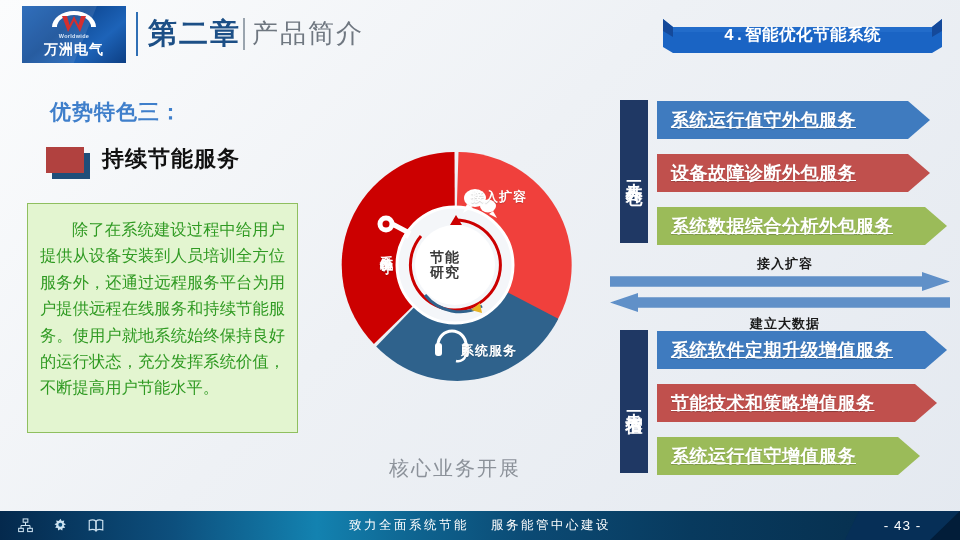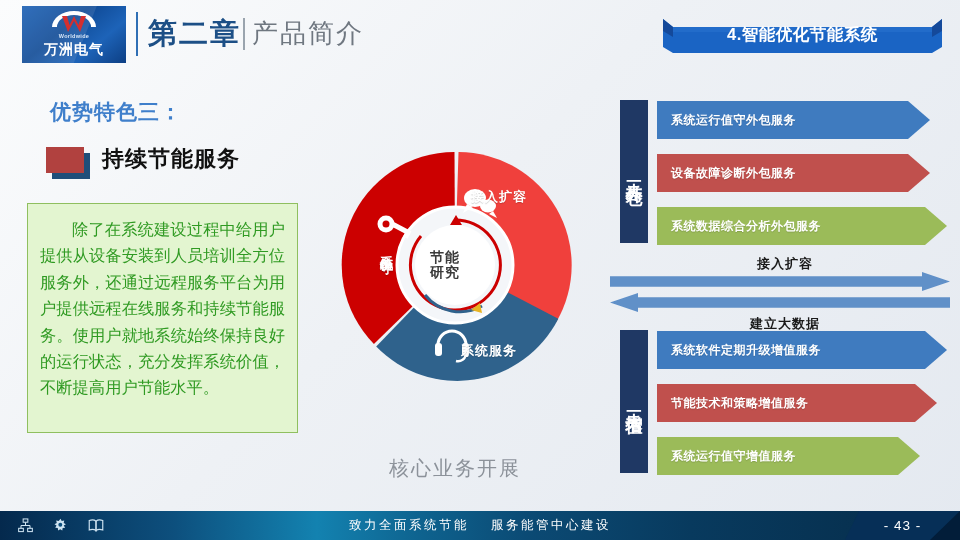--- a/index.html
+++ b/index.html
@@ -111,40 +111,41 @@
   }
 
   
   .ribbon {
     position: absolute; left: 663px; top: 17px;
     width: 279px; height: 36px;
   }
   .ribbon-text {
     position: absolute; left: 0; top: 0; width: 100%; height: 100%;
     display: flex; align-items: center; justify-content: center;
-    color: #ffffff; font-size: 16.5px; font-weight: bold; letter-spacing: .5px;
+    color: #ffffff; font-size: 16.5px; font-weight: bold; letter-spacing: .5px; font-family: Liberation Mono, monospace;
   }
   .vgroup-label {
     position: absolute; width: 28px;
     background: #1f3864;
     display: flex; align-items: center; justify-content: center;
   }
   .vgroup-label span {
     writing-mode: vertical-rl;
     color: #ffffff; font-size: 17px; font-weight: bold; letter-spacing: 3px;
   }
   .chev {
     position: absolute;
     display: flex; align-items: center;
     padding-left: 14px;
     clip-path: polygon(0 0, calc(100% - 22px) 0, 100% 50%, calc(100% - 22px) 100%, 0 100%);
   }
   .chev span {
-    color: #ffffff; font-size: 12px; font-weight: bold; letter-spacing: .5px;
+    color: #ffffff; font-size: 18px; font-weight: bold; letter-spacing: .5px;
     text-shadow: 0 1px 1px rgba(0,0,0,0.15);
+    text-decoration: underline;
   }
   .flow-label {
     position: absolute; text-align: center;
     color: #1a1a1a; font-size: 13px; font-weight: bold; letter-spacing: 1px;
   }
   .arrow-r {
     position: absolute; background: #6090c8;
     clip-path: polygon(0 22%, calc(100% - 28px) 22%, calc(100% - 28px) 0, 100% 50%, calc(100% - 28px) 100%, calc(100% - 28px) 78%, 0 78%);
   }
   .arrow-l {

